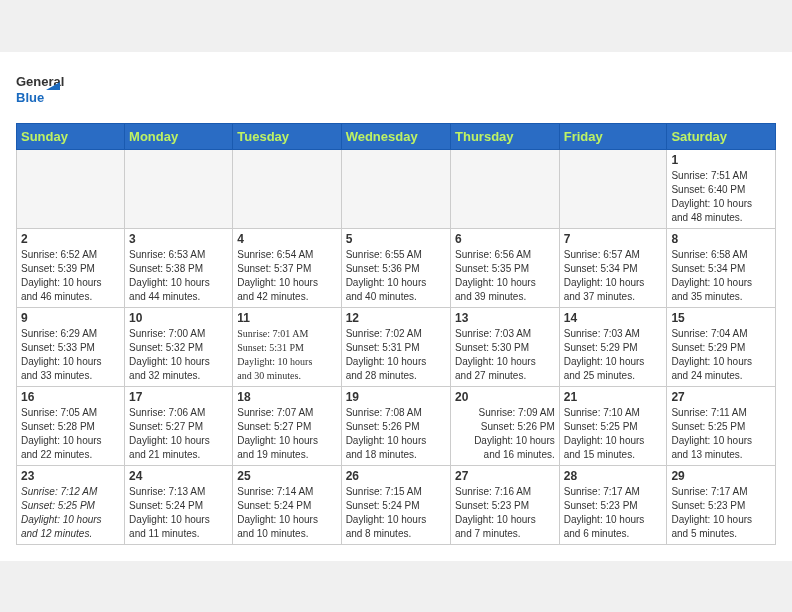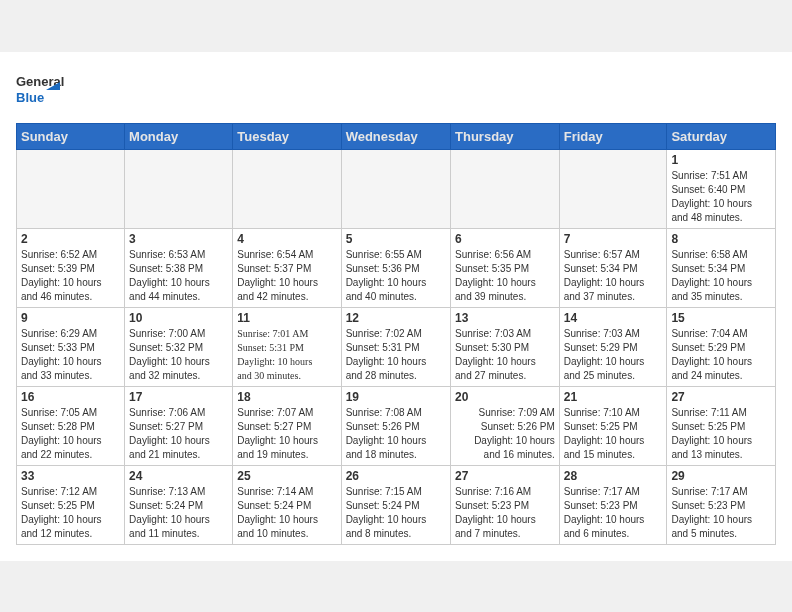--- a/index.html
+++ b/index.html
@@ -40,21 +40,21 @@
       font-size: 14px;
       color: #555;
     }
     .calendar {
       width: 100%;
       border-collapse: collapse;
       border: 1px solid #ccc;
     }
     .calendar th {
       background: #2a6cc4;
-      color: #e5e5e5;
+      color: #bef264;
       font-size: 13px;
       font-weight: bold;
       padding: 5px 4px;
       text-align: left;
       border: 1px solid #1a5ab0;
     }
     .calendar td {
       vertical-align: top;
       border: 1px solid #ccc;
       padding: 3px 4px;
@@ -276,22 +276,22 @@
           <td>
             <span class="day-num">27</span>
             <div class="day-info" style="white-space: pre-line;">Sunrise: 7:11 AM
 Sunset: 5:25 PM
 Daylight: 10 hours
 and 13 minutes.</div>
           </td>
         </tr>
         <tr>
           <td>
-            <span class="day-num">33</span>
-            <div class="day-info" style="white-space: pre-line;">Sunrise: 7:12 AM
+            <span class="day-num">23</span>
+            <div class="day-info" style="white-space: pre-line; font-style: italic;">Sunrise: 7:12 AM
 Sunset: 5:25 PM
 Daylight: 10 hours
 and 12 minutes.</div>
           </td>
           <td>
             <span class="day-num">24</span>
             <div class="day-info" style="white-space: pre-line;">Sunrise: 7:13 AM
 Sunset: 5:24 PM
 Daylight: 10 hours
 and 11 minutes.</div>

